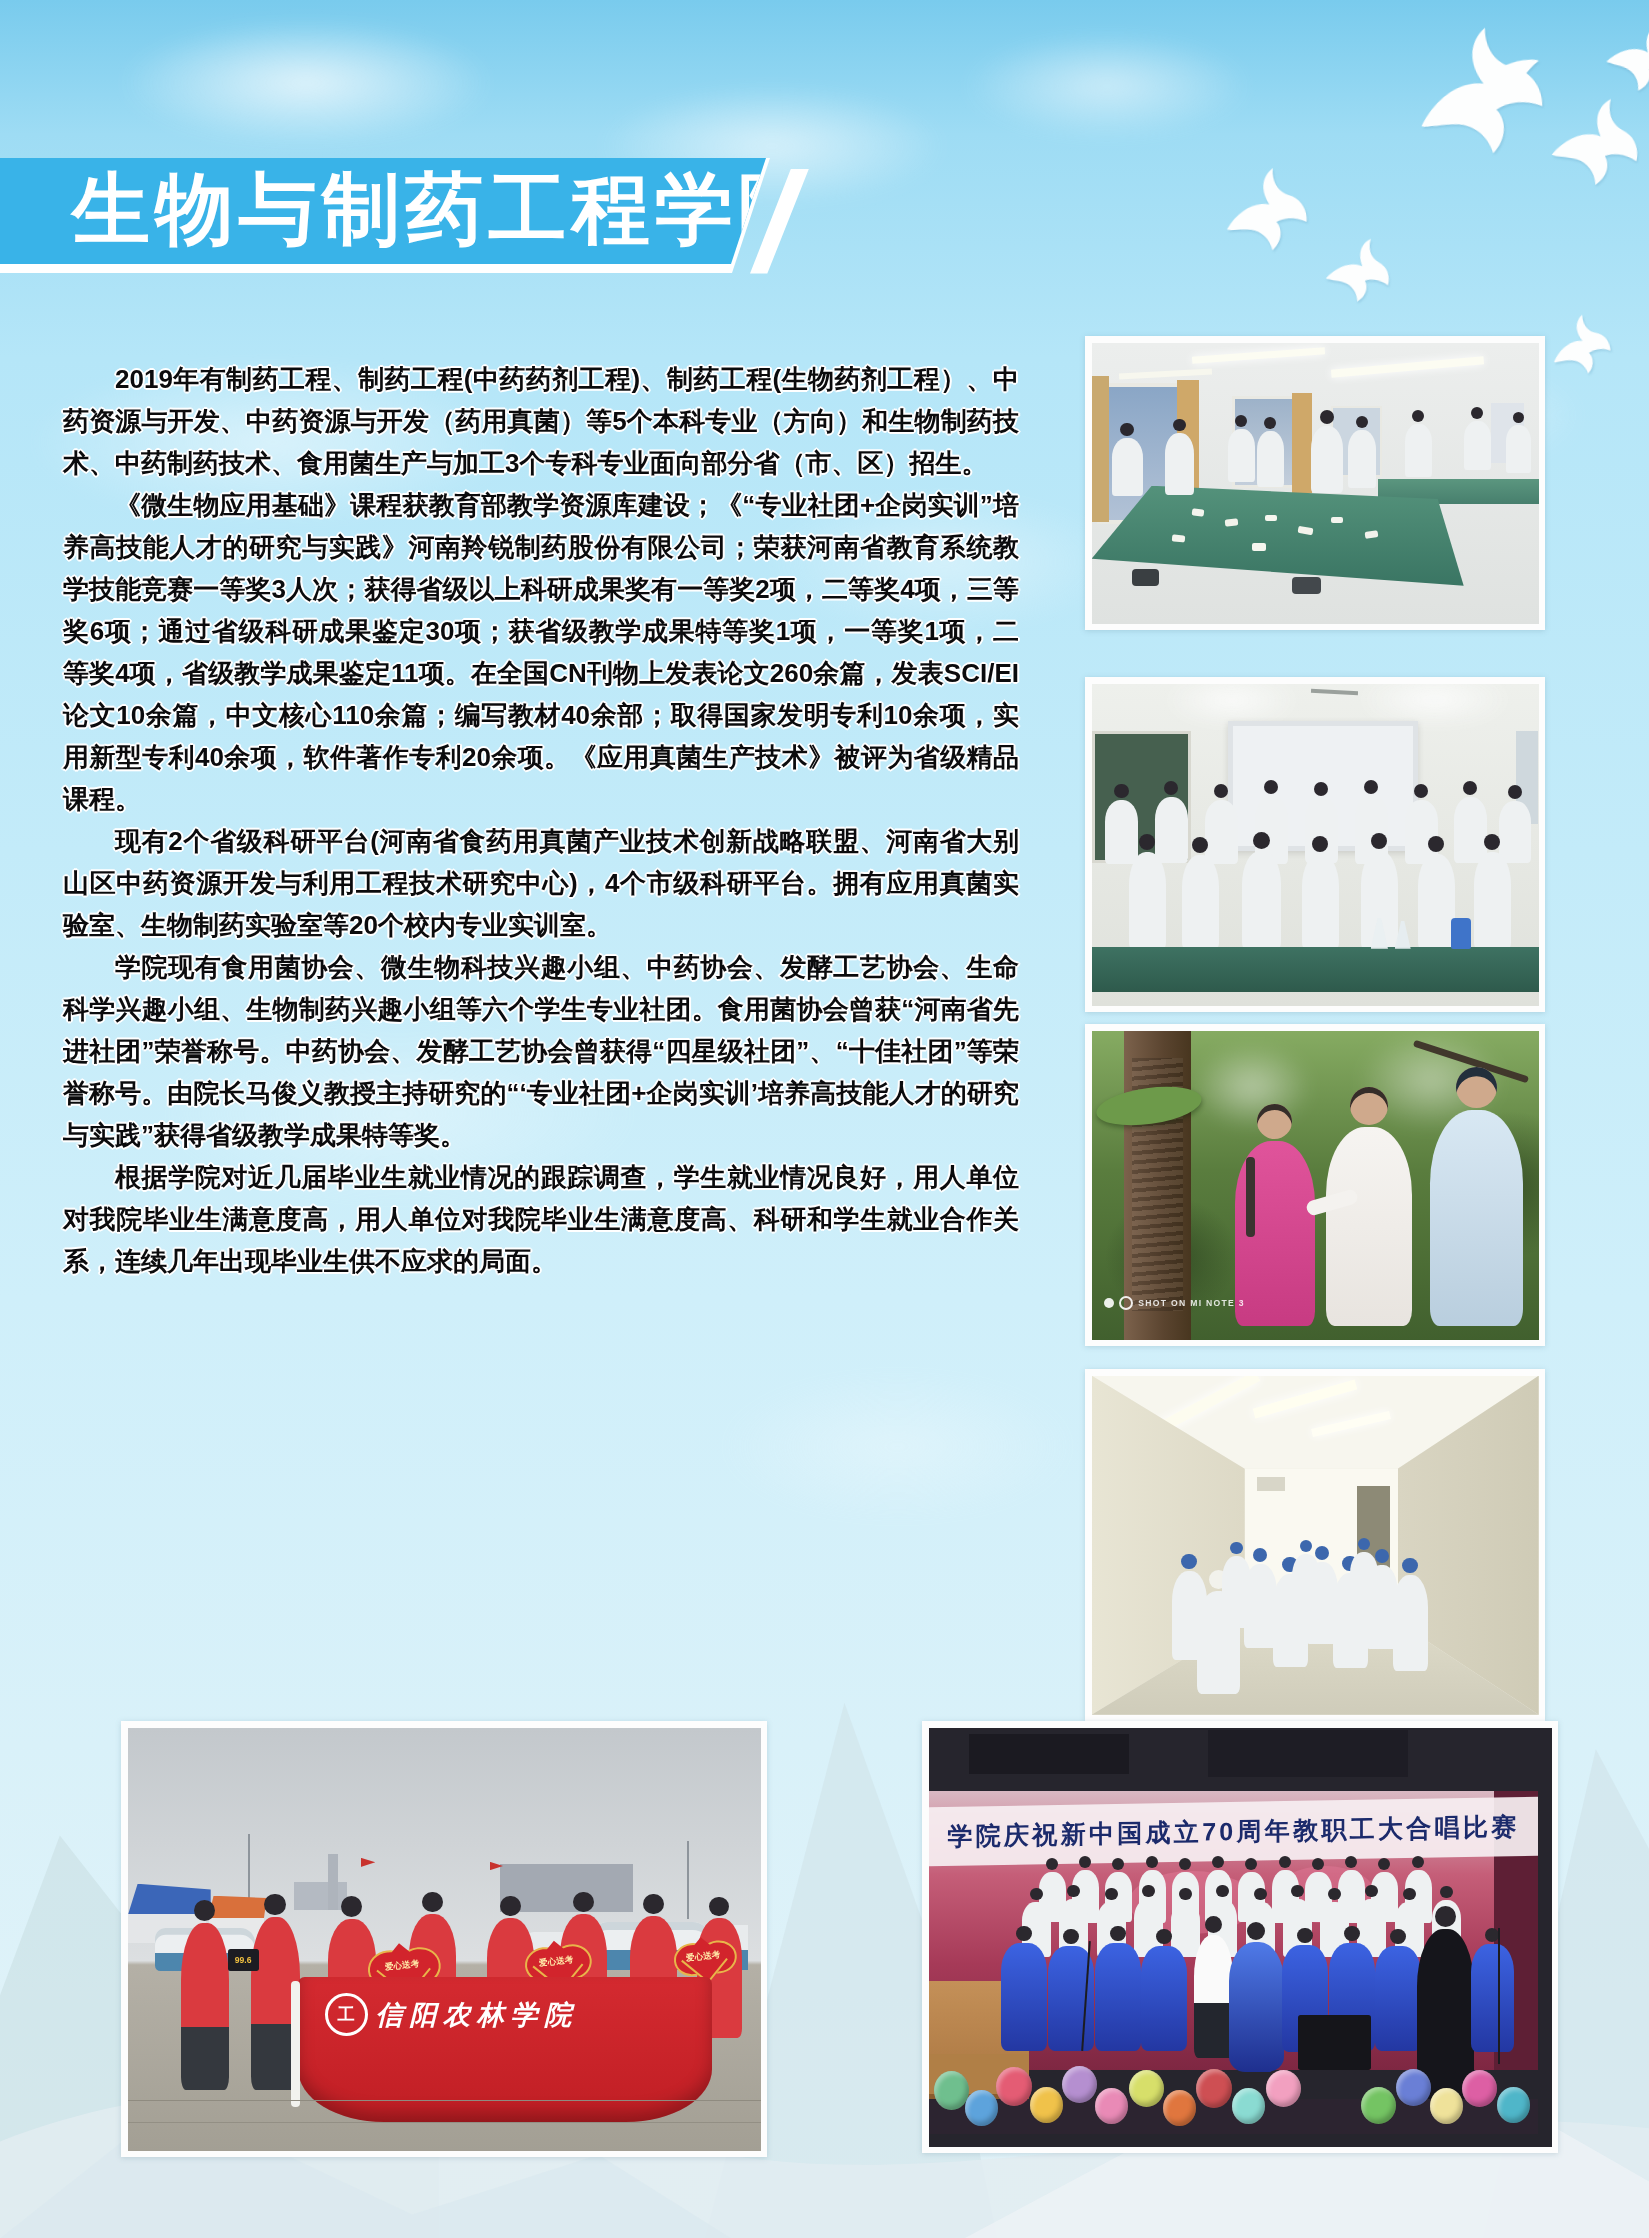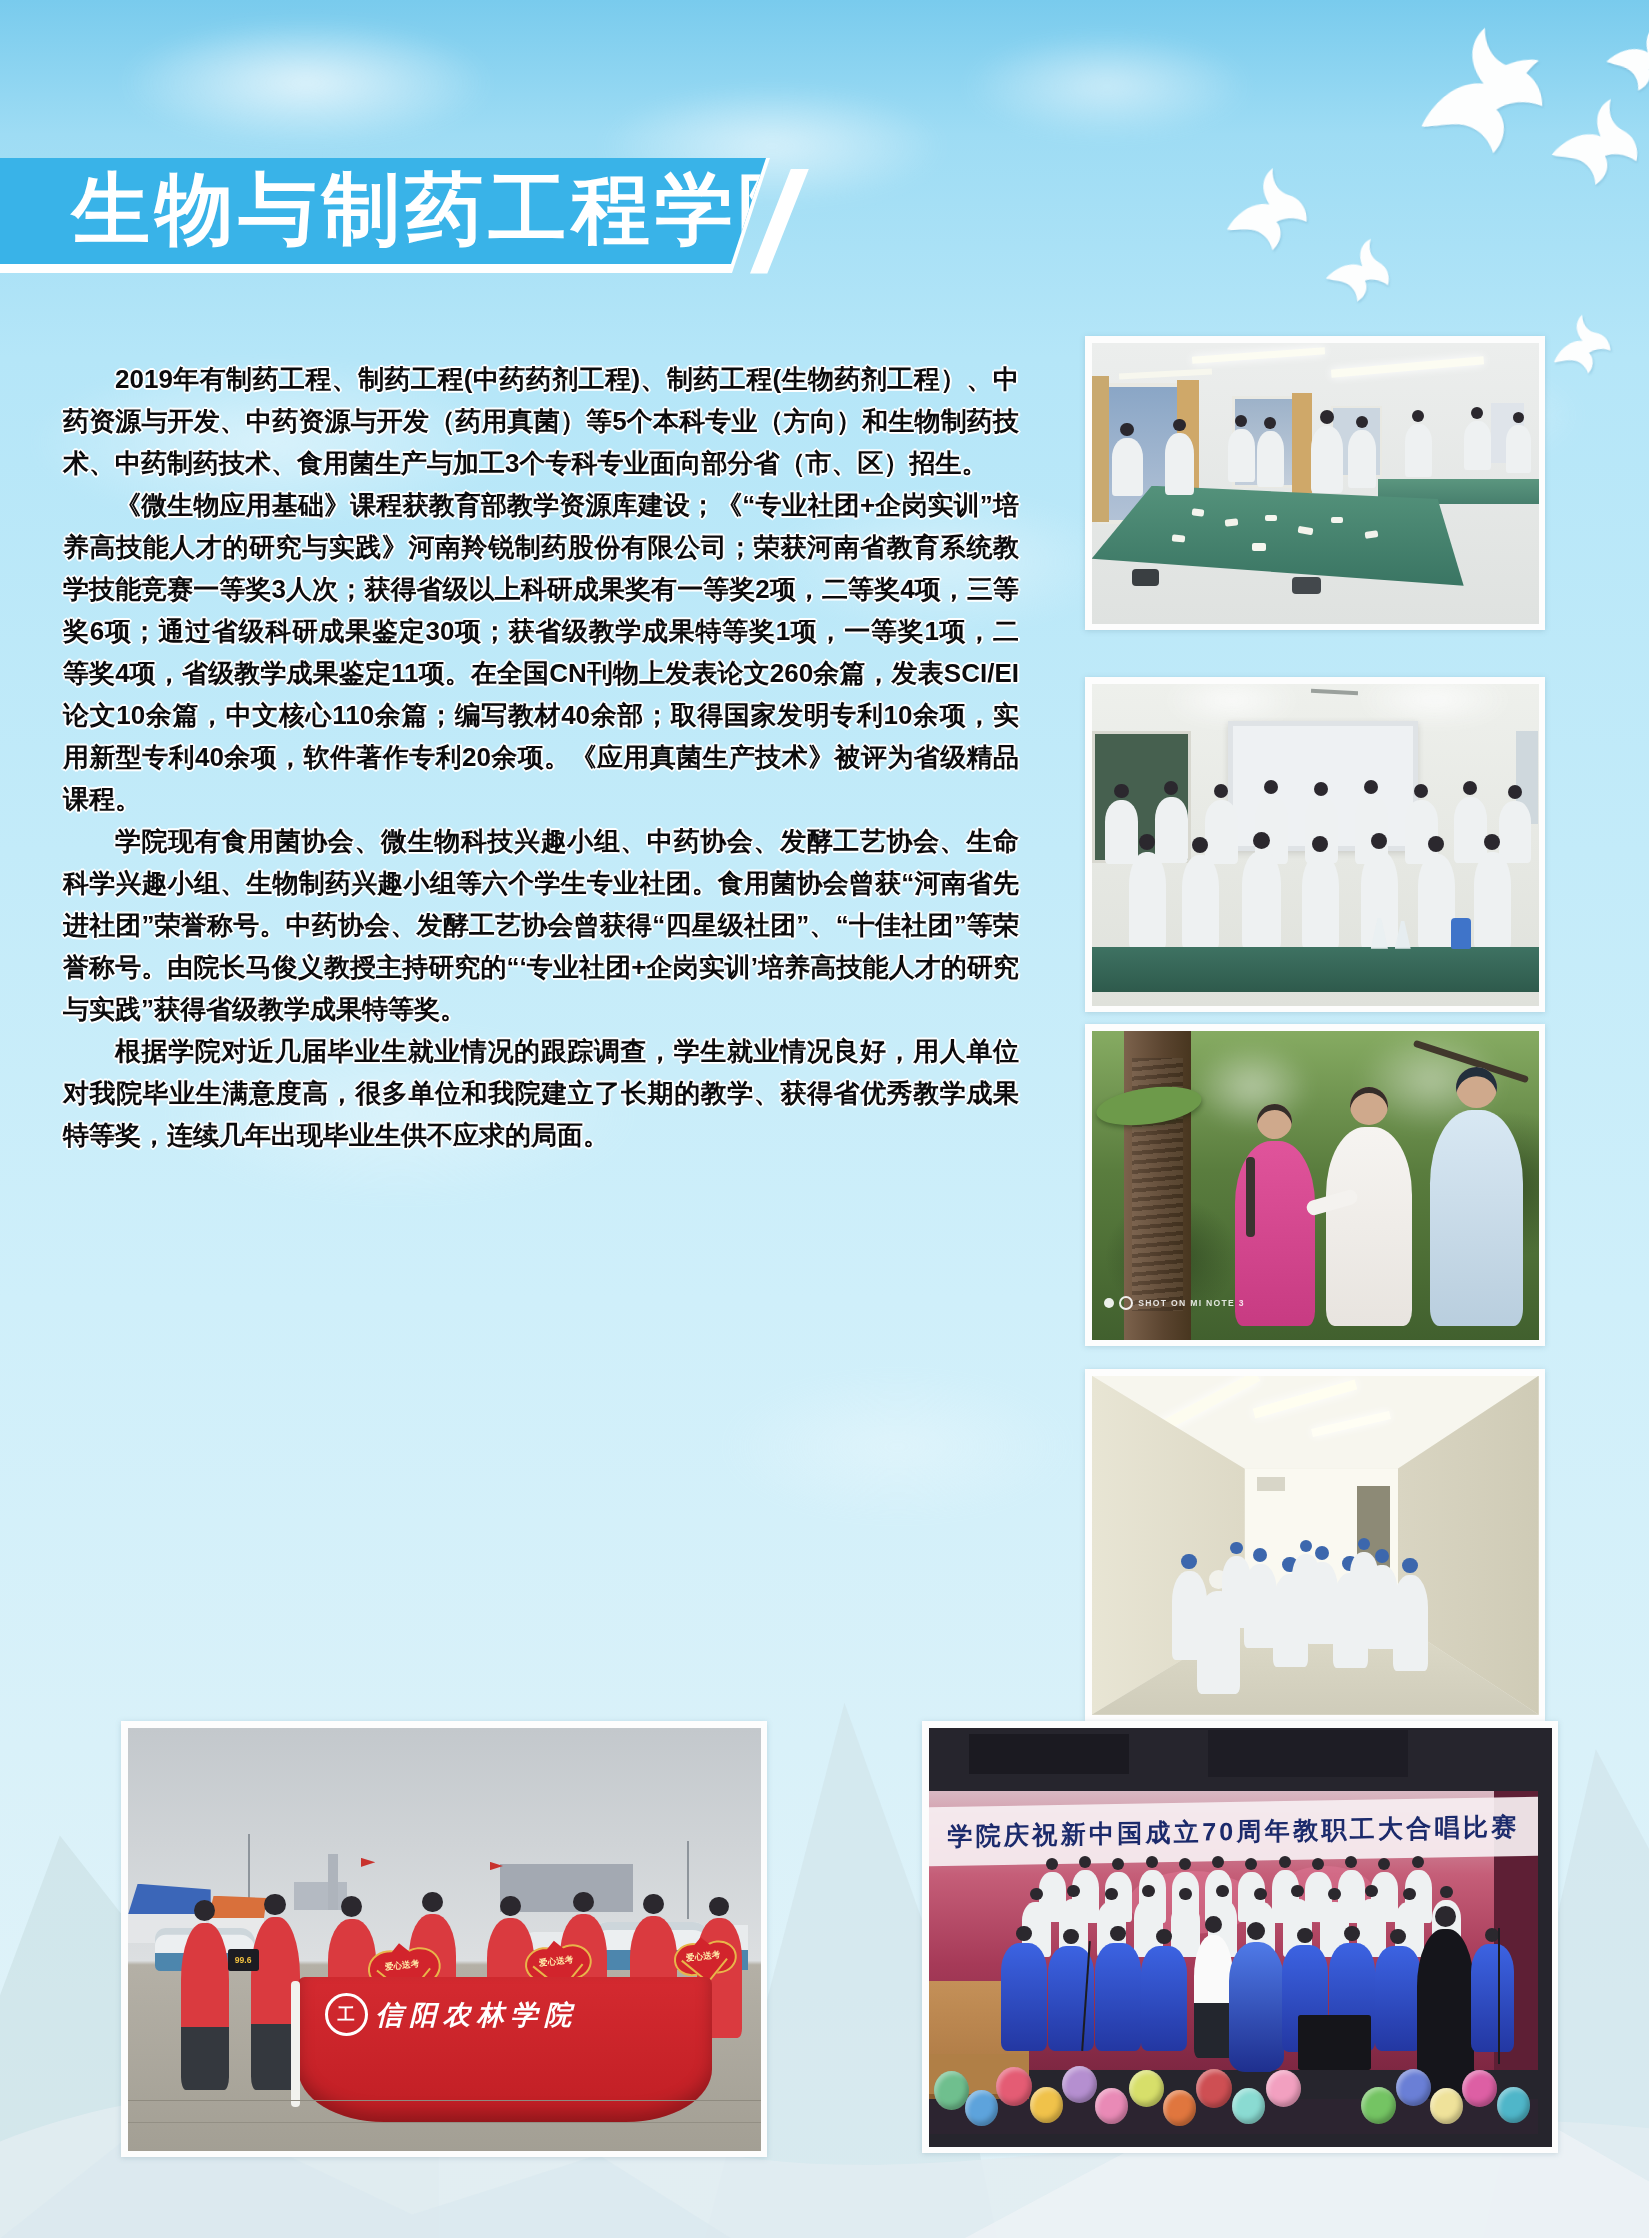--- a/index.html
+++ b/index.html
@@ -105,22 +105,23 @@
     <div class="b-blue">
       <div class="b-title">生物与制药工程学院</div>
     </div>
     <div class="b-slash"></div>
   </div>
 
 
   <div class="body-text">
     <p>2019年有制药工程、制药工程(中药药剂工程)、制药工程(生物药剂工程）、中药资源与开发、中药资源与开发（药用真菌）等5个本科专业（方向）和生物制药技术、中药制药技术、食用菌生产与加工3个专科专业面向部分省（市、区）招生。</p>
     <p>《微生物应用基础》课程获教育部教学资源库建设；《“专业社团+企岗实训”培养高技能人才的研究与实践》河南羚锐制药股份有限公司；荣获河南省教育系统教学技能竞赛一等奖3人次；获得省级以上科研成果奖有一等奖2项，二等奖4项，三等奖6项；通过省级科研成果鉴定30项；获省级教学成果特等奖1项，一等奖1项，二等奖4项，省级教学成果鉴定11项。在全国CN刊物上发表论文260余篇，发表SCI/EI论文10余篇，中文核心110余篇；编写教材40余部；取得国家发明专利10余项，实用新型专利40余项，软件著作专利20余项。《应用真菌生产技术》被评为省级精品课程。</p>
+    <p>现有2个省级科研平台(河南省食药用真菌产业技术创新战略联盟、河南省大别山区中药资源开发与利用工程技术研究中心)，4个市级科研平台。拥有应用真菌实验室、生物制药实验室等20个校内专业实训室。</p>
     <p>学院现有食用菌协会、微生物科技兴趣小组、中药协会、发酵工艺协会、生命科学兴趣小组、生物制药兴趣小组等六个学生专业社团。食用菌协会曾获“河南省先进社团”荣誉称号。中药协会、发酵工艺协会曾获得“四星级社团”、“十佳社团”等荣誉称号。由院长马俊义教授主持研究的“‘专业社团+企岗实训’培养高技能人才的研究与实践”获得省级教学成果特等奖。</p>
-    <p>根据学院对近几届毕业生就业情况的跟踪调查，学生就业情况良好，用人单位对我院毕业生满意度高，很多单位和我院建立了长期的教学、获得省优秀教学成果特等奖，连续几年出现毕业生供不应求的局面。</p>
+    <p>根据学院对近几届毕业生就业情况的跟踪调查，学生就业情况良好，用人单位对我院毕业生满意度高，用人单位对我院毕业生满意度高、科研和学生就业合作关系，连续几年出现毕业生供不应求的局面。</p>
   </div>
 
   <div class="photo" style="left:1085px;top:336px;width:447px;height:281px">
     <div class="scene" style="background:linear-gradient(180deg,#eceeed,#dfe2e0)">
       <div class="sh" style="left:100px;top:9.3px;width:133px;height:6.7px;background:#fcfcf2;transform:rotate(-4deg);box-shadow:0 0 9.3px #fff"></div>
       <div class="sh" style="left:239px;top:20px;width:153px;height:8px;background:#fcfcf2;transform:rotate(-5deg);box-shadow:0 0 9.3px #fff"></div>
       <div class="sh" style="left:27px;top:28px;width:93px;height:6px;background:#f7f7ee;transform:rotate(-3deg)"></div>
       <div class="sh" style="left:5.3px;top:40px;width:80px;height:133px;background:linear-gradient(180deg,#8aa6c6,#b2c2d6);border:4px solid #e9e9e3"></div>
       <div class="sh" style="left:0px;top:33px;width:17.3px;height:146px;background:#c9a96f"></div>
       <div class="sh" style="left:85px;top:37px;width:22.6px;height:143px;background:#cfa869"></div>

